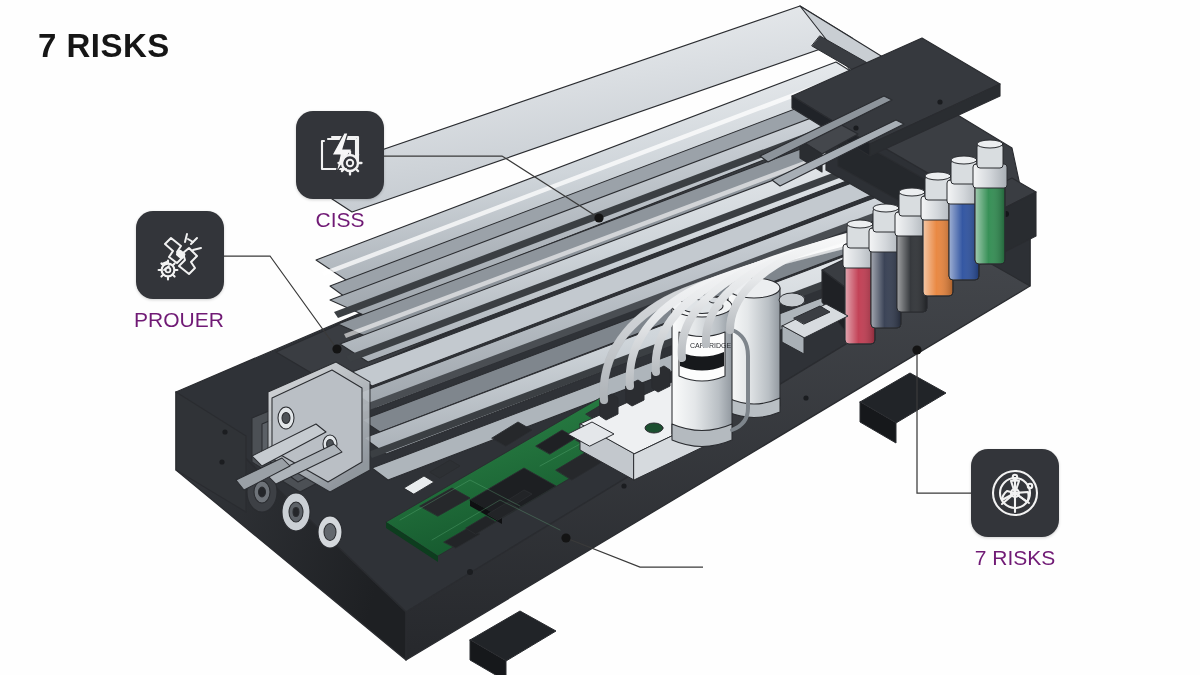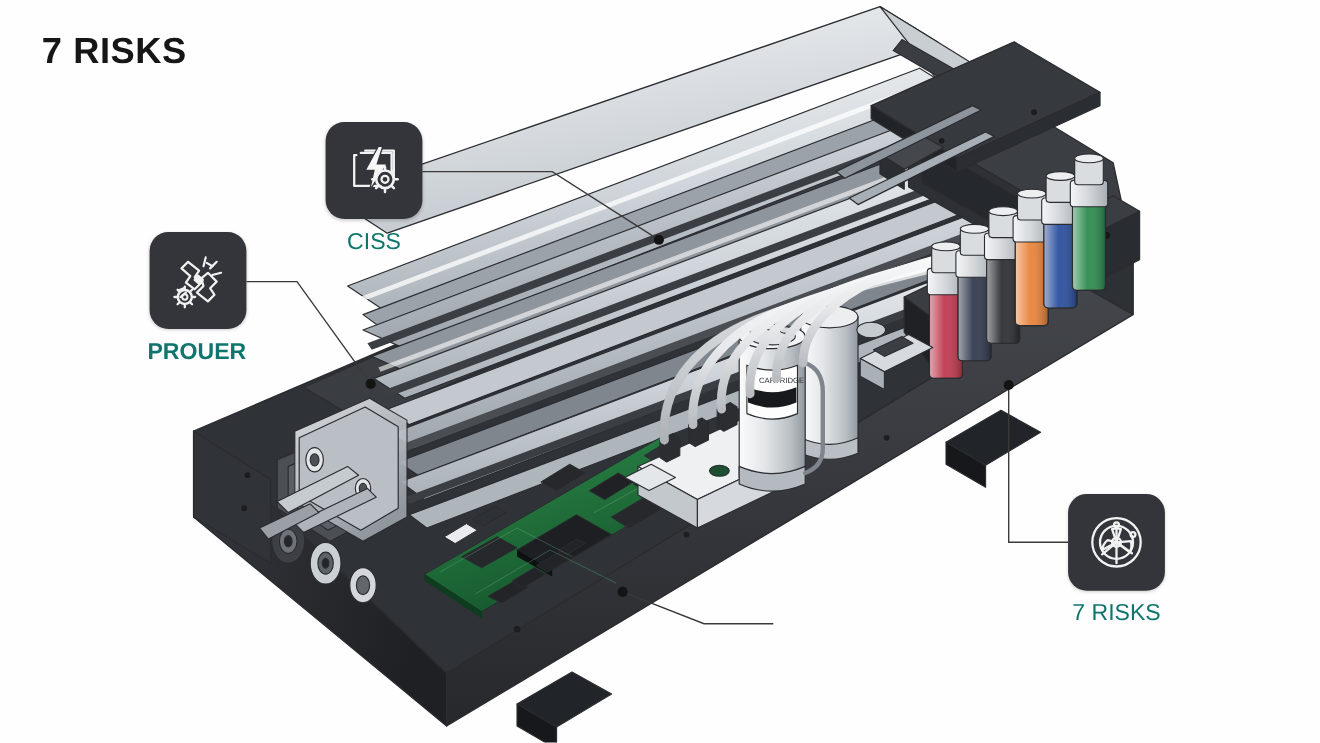--- a/index.html
+++ b/index.html
@@ -39,27 +39,27 @@
     align-items: center;
     justify-content: center;
     box-shadow: 0 1px 3px rgba(0,0,0,0.18);
   }
   .chip svg { display: block; }
   .callout-label {
     margin-top: 9px;
     text-align: center;
     font-size: 21px;
     font-weight: 400;
-    color: #0f766e;
+    color: #701a75;
     white-space: nowrap;
   }
   .callout.c-ciss      { left: 296px; top: 111px; }
   .callout.c-ciss .callout-label { width: 88px; }
   .callout.c-prouer    { left: 136px; top: 211px; }
-  .callout.c-prouer .callout-label { width: 88px; margin-left: -2px; font-weight: bold; }
+  .callout.c-prouer .callout-label { width: 88px; margin-left: -2px; }
   .callout.c-risks     { left: 971px; top: 449px; }
   .callout.c-risks .callout-label { width: 88px; }
   .callout.c-plint     { left: 703px; top: 525px; }
   .callout.c-plint .callout-label { width: 88px; }
   #leaders { position:absolute; inset:0; }
 </style>
 </head>
 <body>
 
 <div id="stage">

